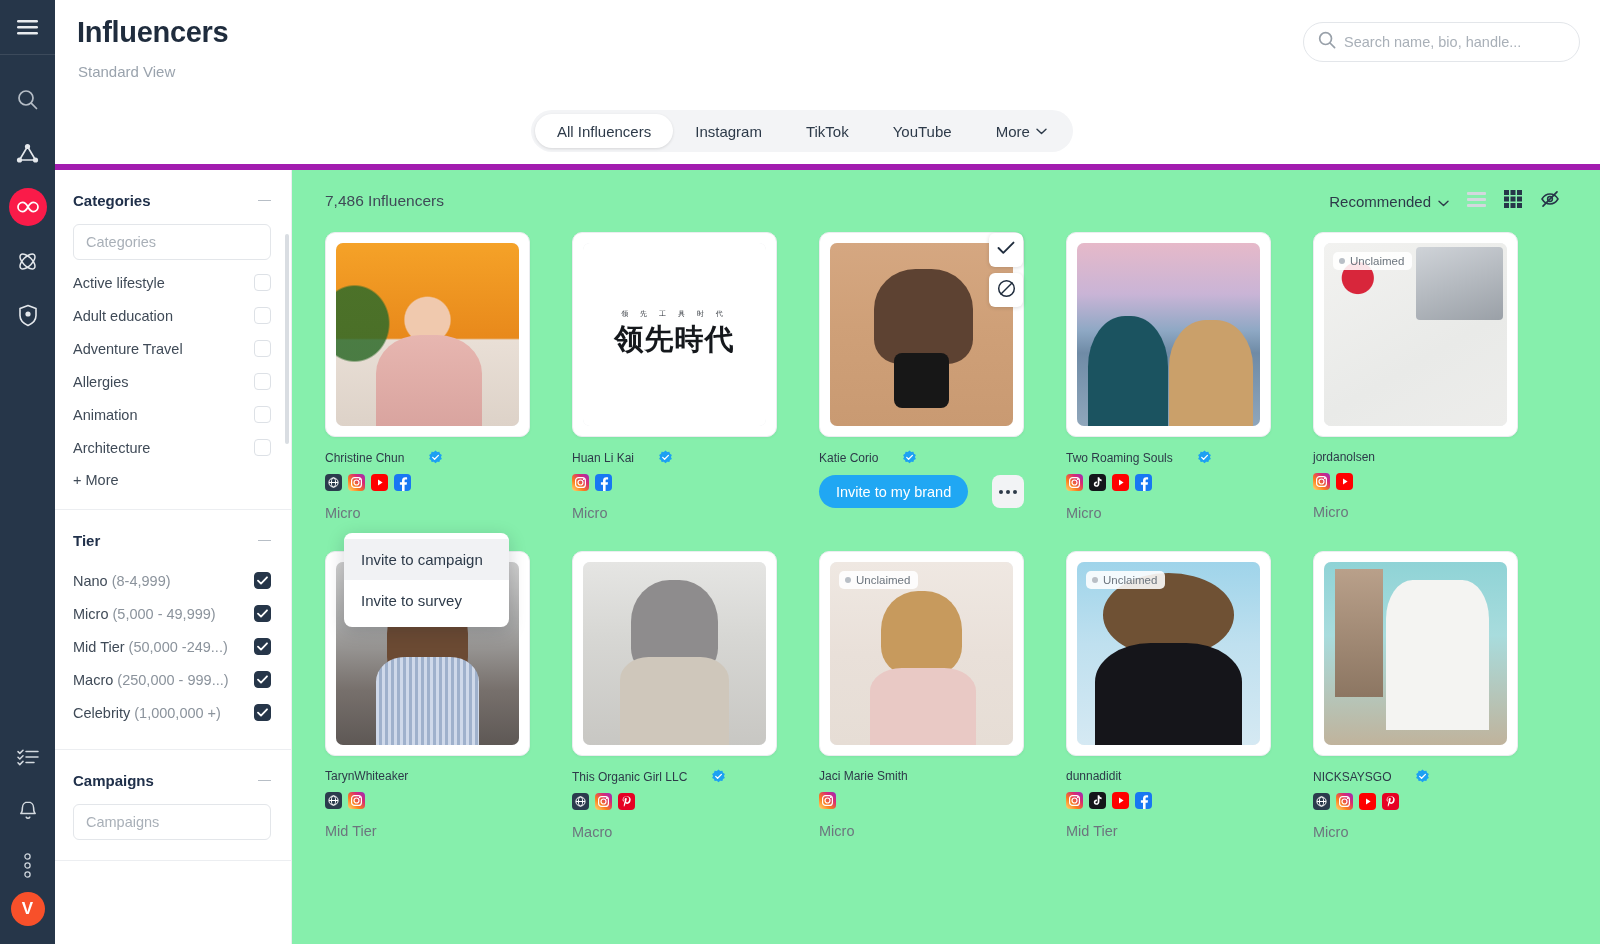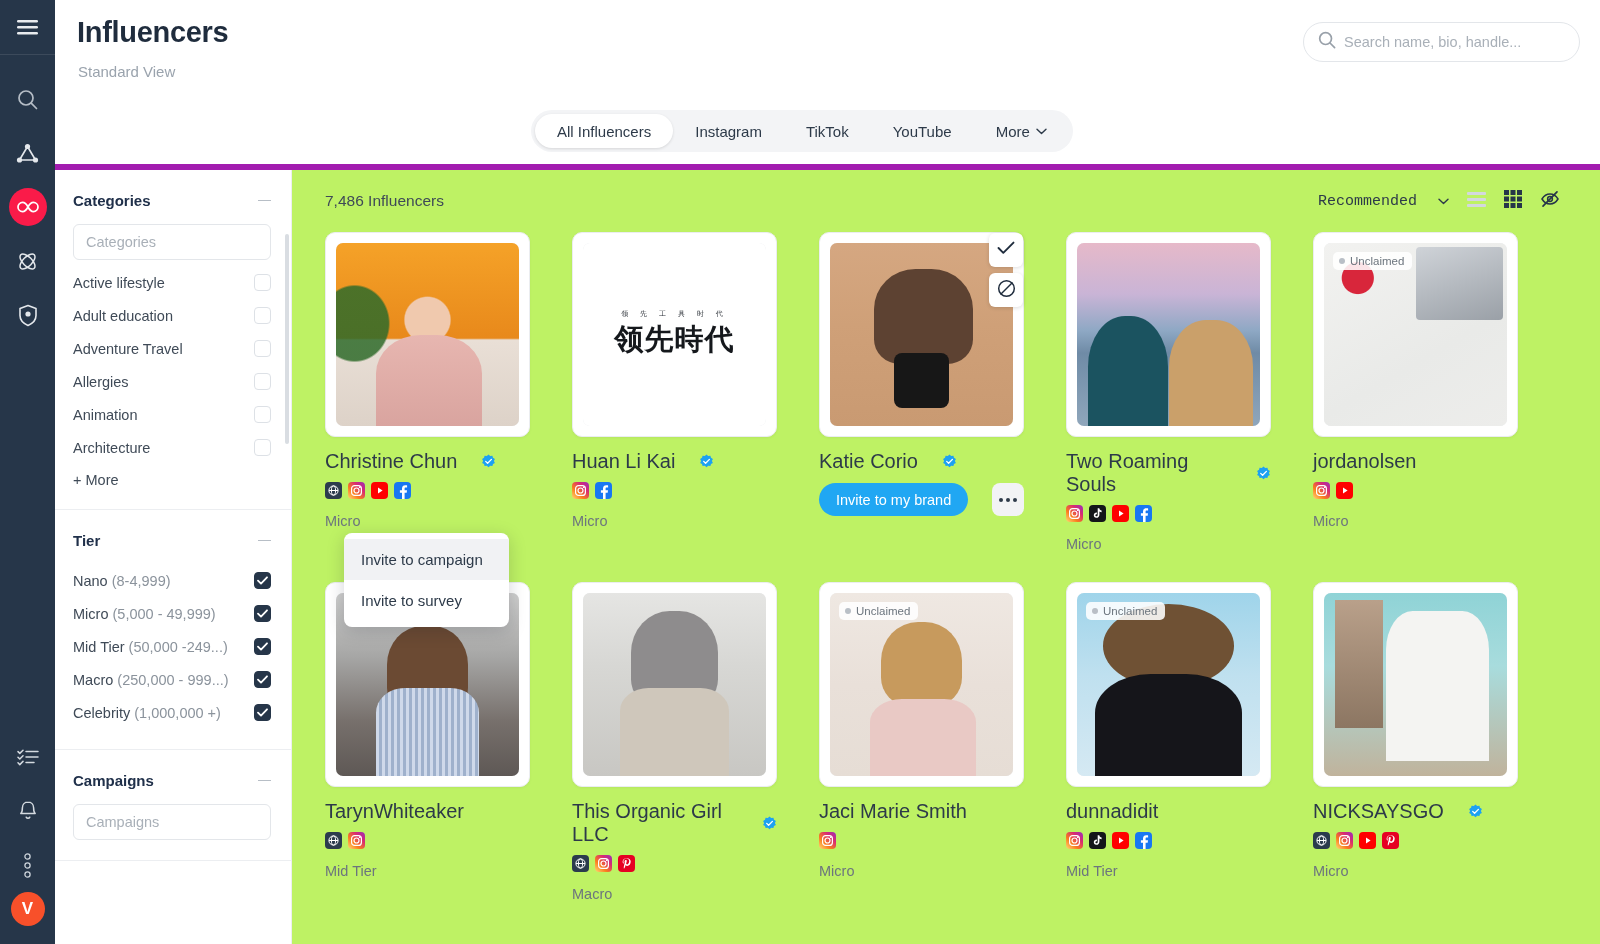--- a/index.html
+++ b/index.html
@@ -138,27 +138,27 @@
   }
   .more-link { font-size: 14.5px; color: #3f4a57; margin-top: 8px; cursor: pointer; display:inline-block;}
   .cat-list { margin-top: 6px; }
   .tier-list { margin-top: 0px; }
   .f-scrollbar {
     position: absolute; right: 2px; top: 64px; width: 4px; height: 210px;
     border-radius: 2px; background: #d9dde2;
   }
 
   
-  .results { flex: 1 1 auto; position: relative; overflow: hidden; background: #bef264; }
+  .results { flex: 1 1 auto; position: relative; overflow: hidden; background: #86efac; }
   .results-head {
     height: 62px; display: flex; align-items: center; padding: 0 40px 0 33px;
   }
   .res-count { font-size: 15.5px; color: #3f4a57; }
   .res-right { margin-left: auto; display: flex; align-items: center; gap: 18px; }
-  .sort-btn { display: flex; align-items: center; gap: 21px; font-size: 15px; color: #2d3a49; cursor: pointer; font-family: Liberation Mono, monospace; }
+  .sort-btn { display: flex; align-items: center; gap: 7px; font-size: 15px; color: #2d3a49; cursor: pointer; }
   .icon-btn { cursor: pointer; display: flex; align-items: center; justify-content: center; }
 
   .grid {
     display: grid; grid-template-columns: repeat(5, 205px); gap: 30px 42px;
     padding: 0 33px;
   }
   .card { width: 205px; position: relative; }
   .thumb-wrap {
     width: 205px; height: 205px; border-radius: 10px; background: #fff;
     border: 1px solid #ebedf0; box-shadow: 0 1px 3px rgba(16,24,40,.05);
@@ -180,21 +180,21 @@
     position: absolute; right: 0px; top: 0px; z-index: 4;
     display: flex; flex-direction: column; gap: 6px; align-items: flex-end;
   }
   .ov-btn {
     width: 34px; height: 34px; background: #fff; border-radius: 6px;
     display: flex; align-items: center; justify-content: center;
     box-shadow: 0 1px 4px rgba(0,0,0,.14); cursor: pointer;
   }
   .card-name {
     margin-top: 13px; display: flex; align-items: center; gap: 24px;
-    font-size: 20px; color: #2d3a49;
+    font-size: 12px; color: #2d3a49;
   }
   .verified { flex: 0 0 auto; display: flex; }
   .socials { margin-top: 9px; display: flex; gap: 6px; }
   .sico { width: 17px; height: 17px; border-radius: 4px; display: block; }
   .card-tier { margin-top: 14px; font-size: 14.5px; color: #6c757e; }
 
   .card-actions {
     margin-top: 10px; display: flex; align-items: center; gap: 24px;
   }
   .invite-btn {

